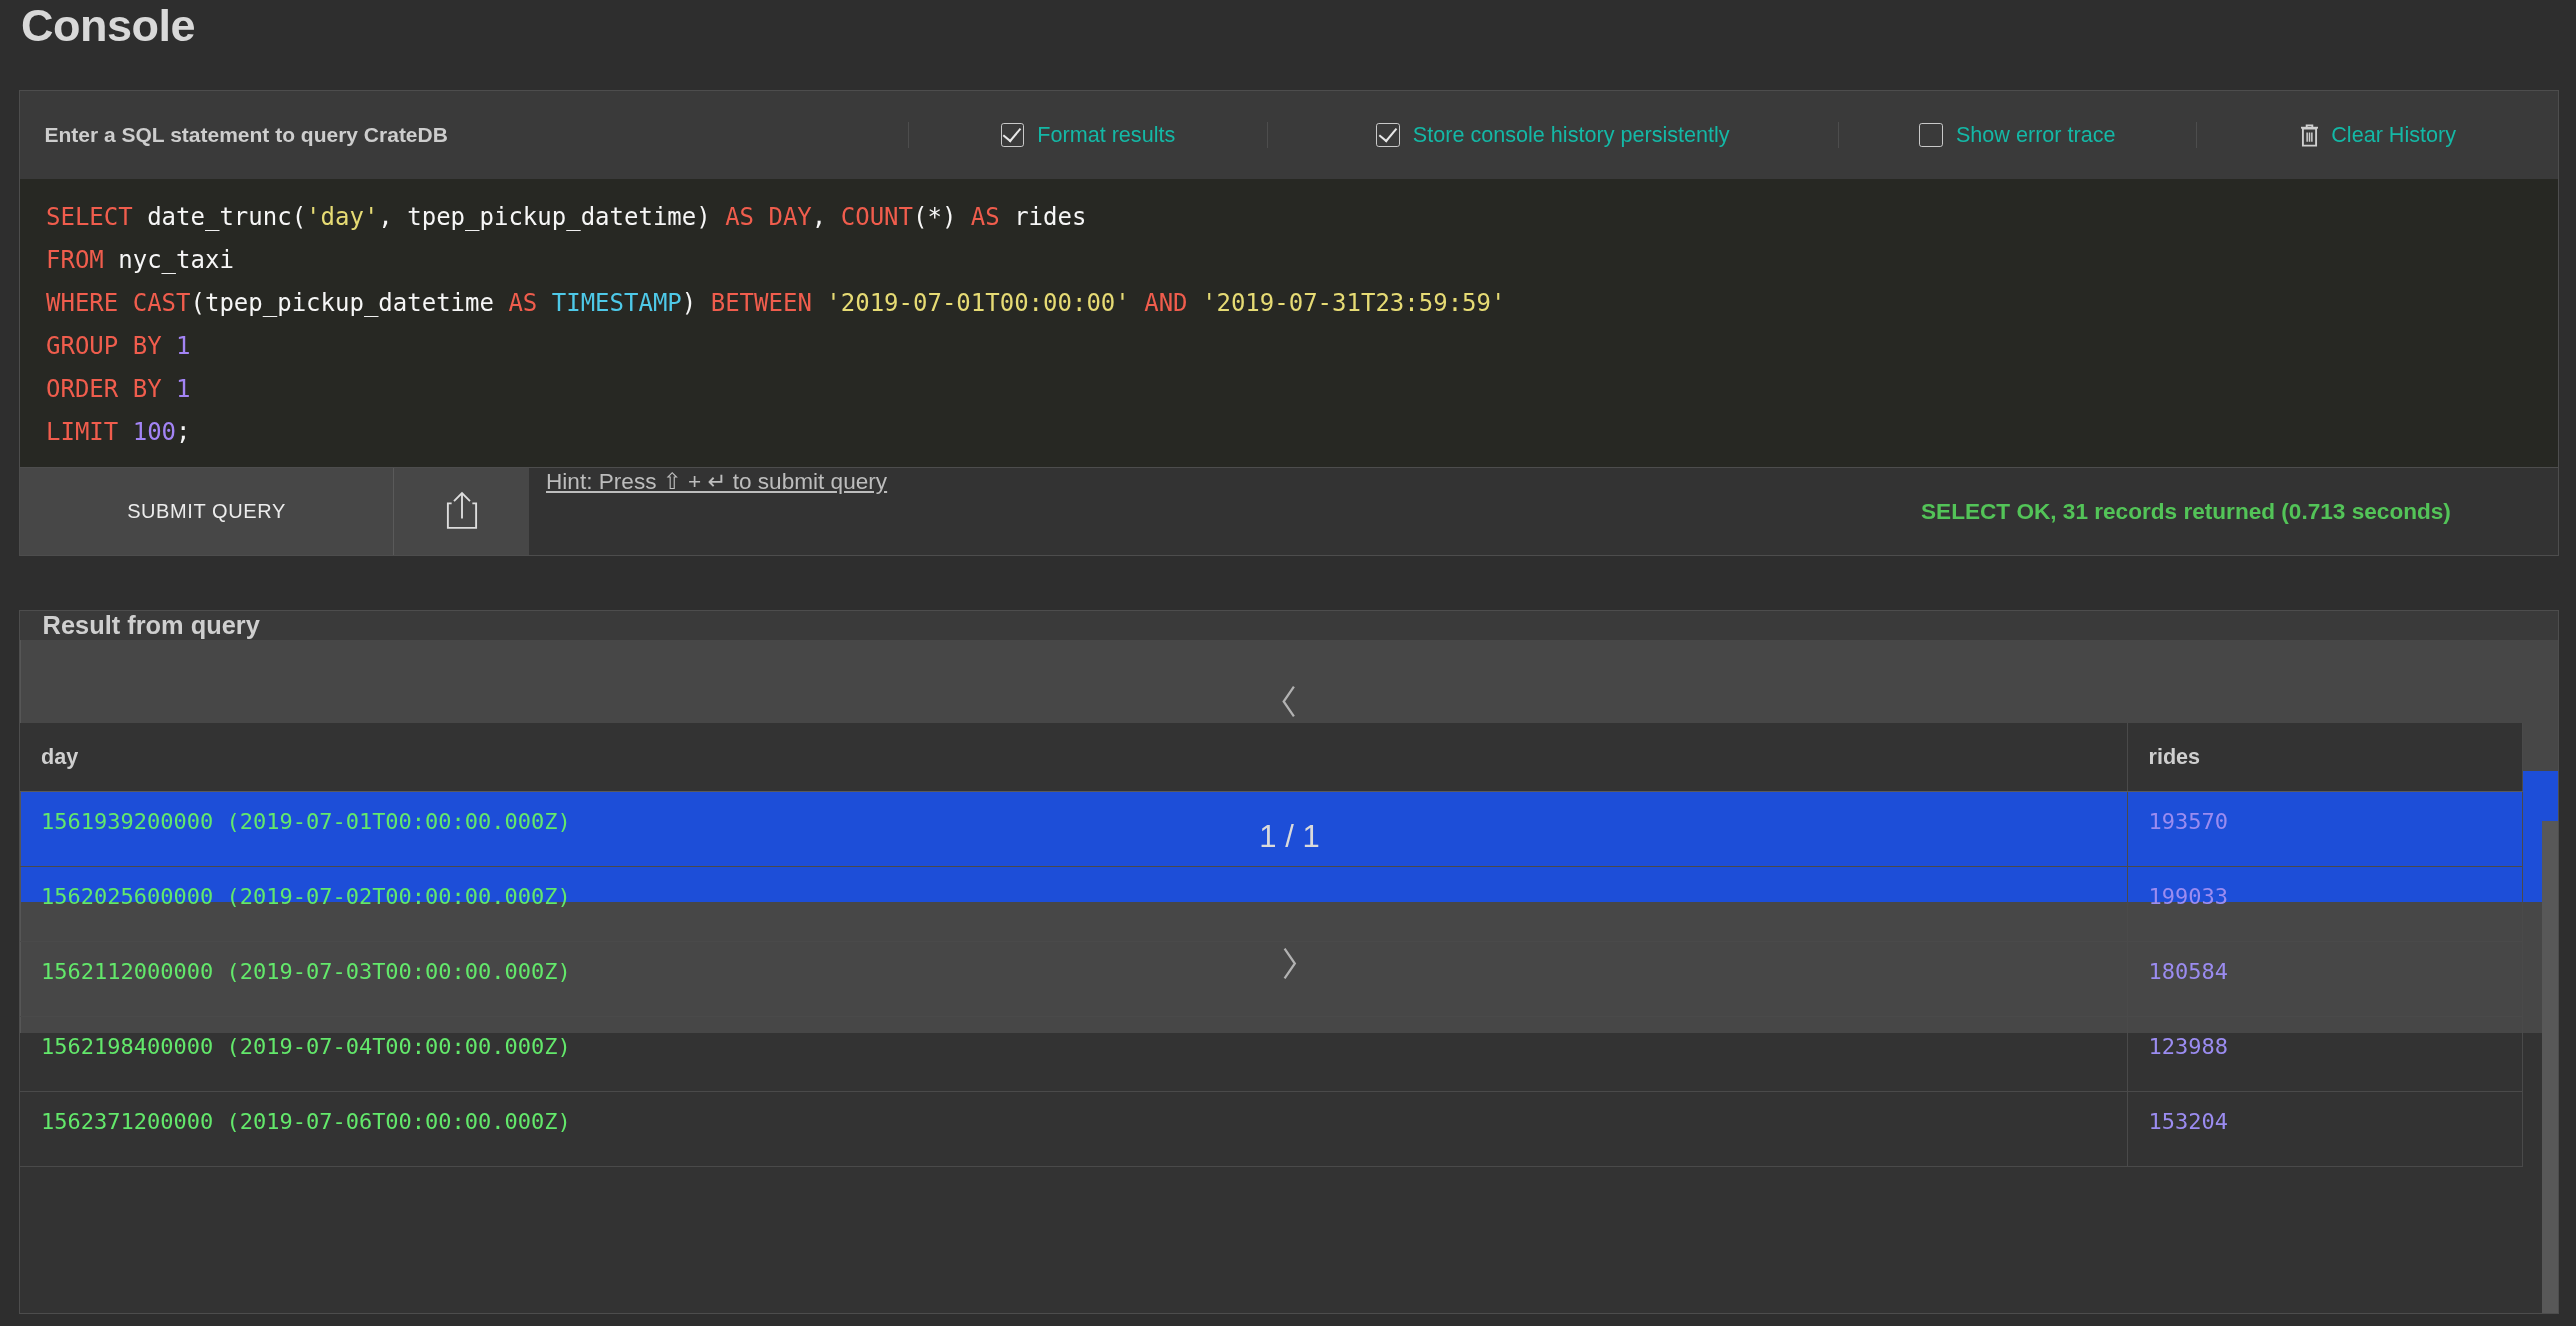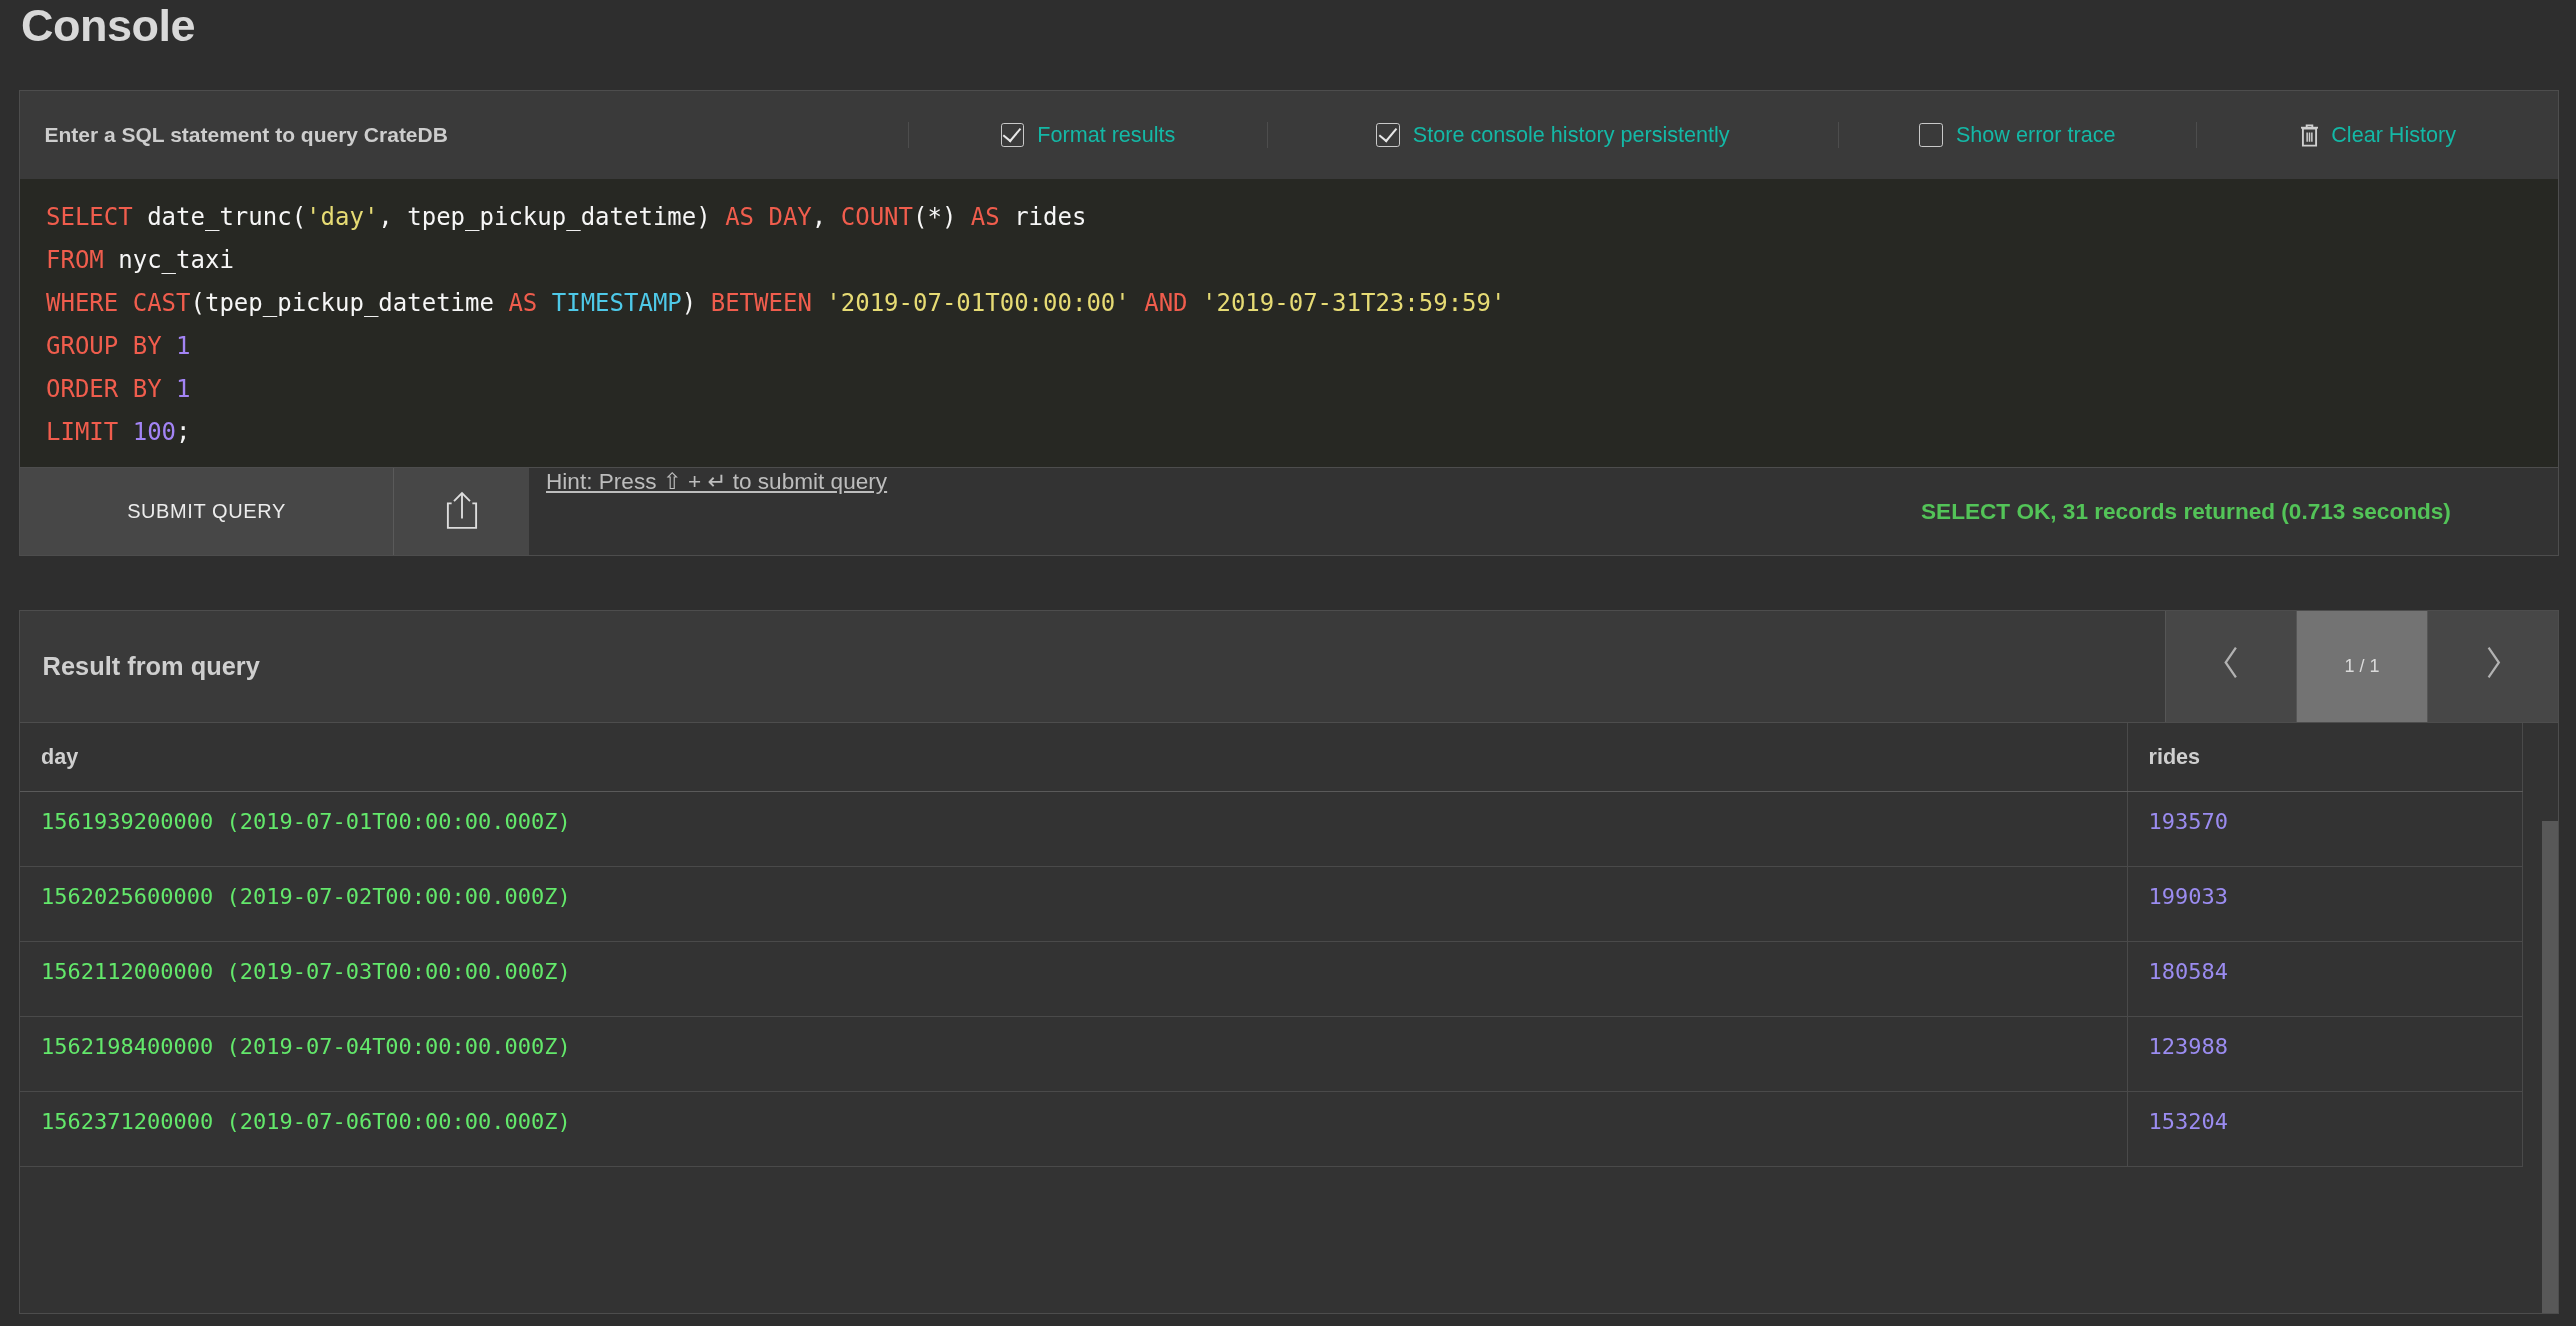--- a/index.html
+++ b/index.html
@@ -127,39 +127,40 @@
     width:2540px;height:704px;
     border:0.9px solid #4d4d4d;
     box-sizing:border-box;
     background:#333333;
     overflow:hidden;
   }
   .result-head{
     display:flex;align-items:stretch;height:111px;
     background:#3a3a3a;
     border-bottom:0.9px solid #4d4d4d;
+    flex-direction:column;
   }
   .result-title{
     flex:1 1 auto;display:flex;align-items:center;
     padding-left:22.6px;
     font-size:25.4px;font-weight:bold;color:#cfcfcf;
   }
   .pg-btn{
     flex:0 0 131px;
     background:#474747;
     display:flex;align-items:center;justify-content:center;
     color:#b0b0b0;font-size:32px;cursor:pointer;
     border-left:0.9px solid #565656;
     box-sizing:border-box;
   }
   .pg-ind{
     flex:0 0 131px;
-    background:#737373;
-    display:flex;align-items:center;justify-content:center;
-    color:#dadada;font-size:18px;
+    background:#1d4ed8;
+    display:flex;align-items:center;justify-content:center;
+    color:#dadada;font-size:31px;
     border-left:0.9px solid #565656;
     box-sizing:border-box;
   }
 
   
   .tbl-wrap{position:relative;height:591px;overflow:hidden;}
   table.rt{border-collapse:collapse;width:2503px;table-layout:fixed;}
   table.rt th{
     text-align:left;
     font-size:21.6px;font-weight:bold;color:#cfcfcf;

